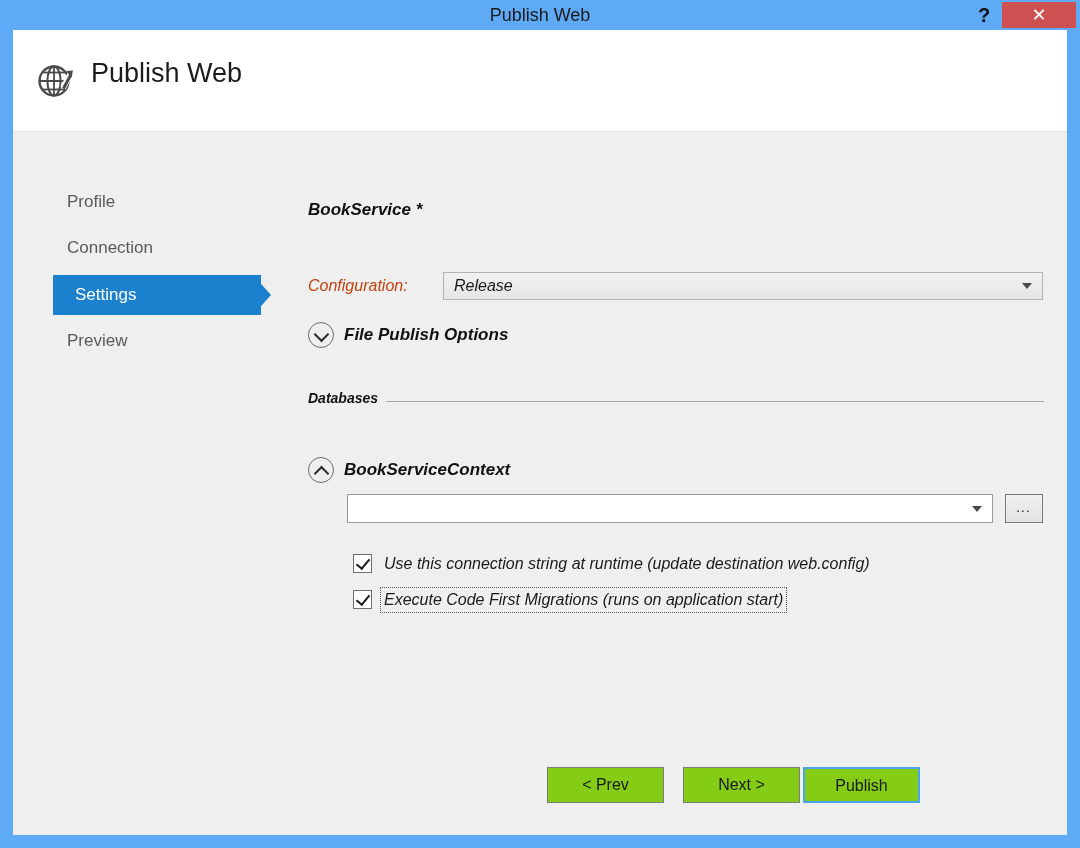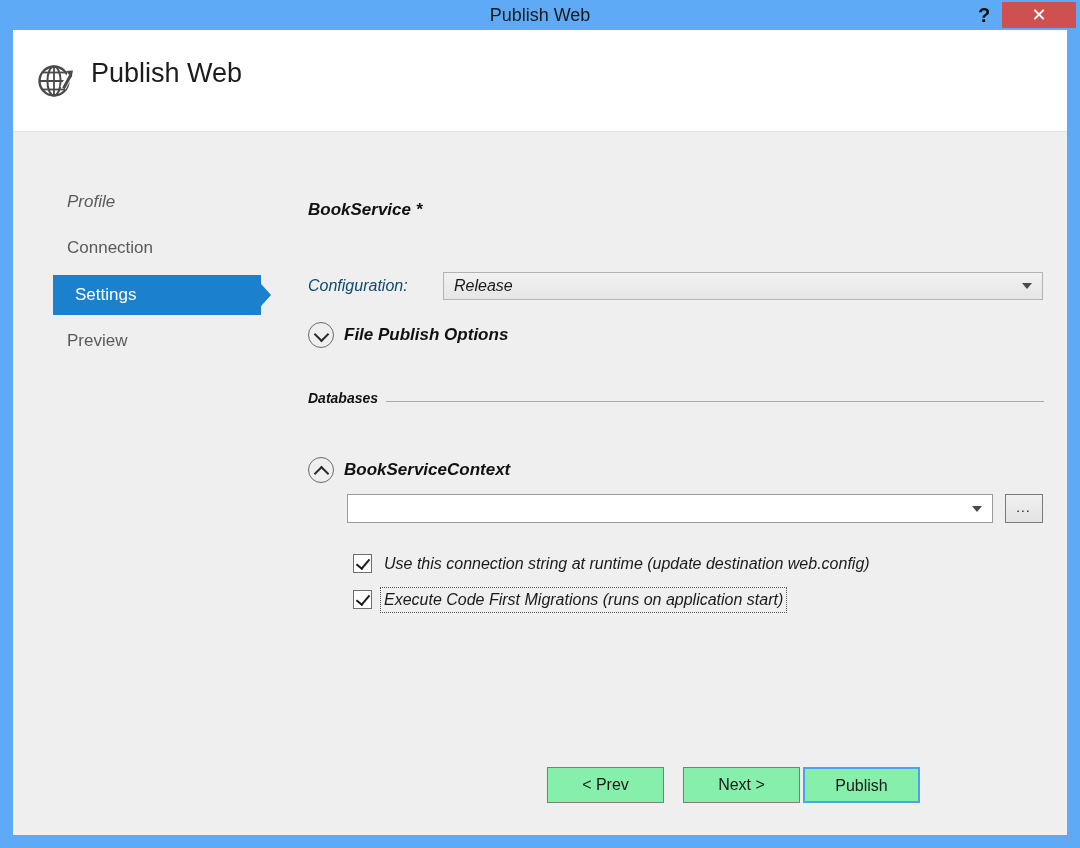--- a/index.html
+++ b/index.html
@@ -164,21 +164,21 @@
     font-weight: bold;
     color: #111;
   }
 
   
   #config-label {
     position: absolute;
     left: 5px;
     top: 145px;
     font-size: 16px;
-    color: #0c4a6e;
+    color: #c2410c;
   }
   #config-combo {
     position: absolute;
     left: 140px;
     top: 140px;
     width: 600px;
     height: 28px;
     background: linear-gradient(to bottom, #f1f1f1 0%, #e6e6e6 100%);
     border: 1px solid #b3b3b3;
     box-sizing: border-box;
@@ -363,21 +363,21 @@
     left: 0;
     bottom: 0;
     width: 1054px;
     height: 84px;
   }
   .dlg-button {
     position: absolute;
     top: 16px;
     width: 117px;
     height: 36px;
-    background: #86efac;
+    background: #84cc16;
     border: 1px solid #7c7c7c;
     box-sizing: border-box;
     font-size: 16px;
     line-height: 34px;
     text-align: center;
     color: #1a1a1a;
     cursor: pointer;
     user-select: none;
     font-family: "Liberation Sans", sans-serif;
   }
@@ -413,21 +413,21 @@
           <line x1="18" y1="6.5" x2="18" y2="35.5" stroke="#4a4a4a" stroke-width="1.8"></line>
           <path d="M27 28 L35 13" stroke="#ffffff" stroke-width="6" fill="none"></path>
           <path d="M27.5 28.5 L35 14.5" stroke="#4a4a4a" stroke-width="3" fill="none"></path>
           <path d="M30 11 L37 10.5 L35.5 17.5 Z" fill="#4a4a4a"></path>
         </svg>
       </div>
       <div id="header-title">Publish Web</div>
     </div>
 
     <div id="sidebar">
-      <div class="nav-item" style="top:50px;font-style:italic;">
+      <div class="nav-item" style="top:50px;">
         <span>Profile</span>
       </div>
       <div class="nav-item" style="top:96px;">
         <span>Connection</span>
       </div>
       <div class="nav-item selected" style="top:143px;">
         <span>Settings</span>
       </div>
       <div class="nav-item" style="top:189px;">
         <span>Preview</span>

